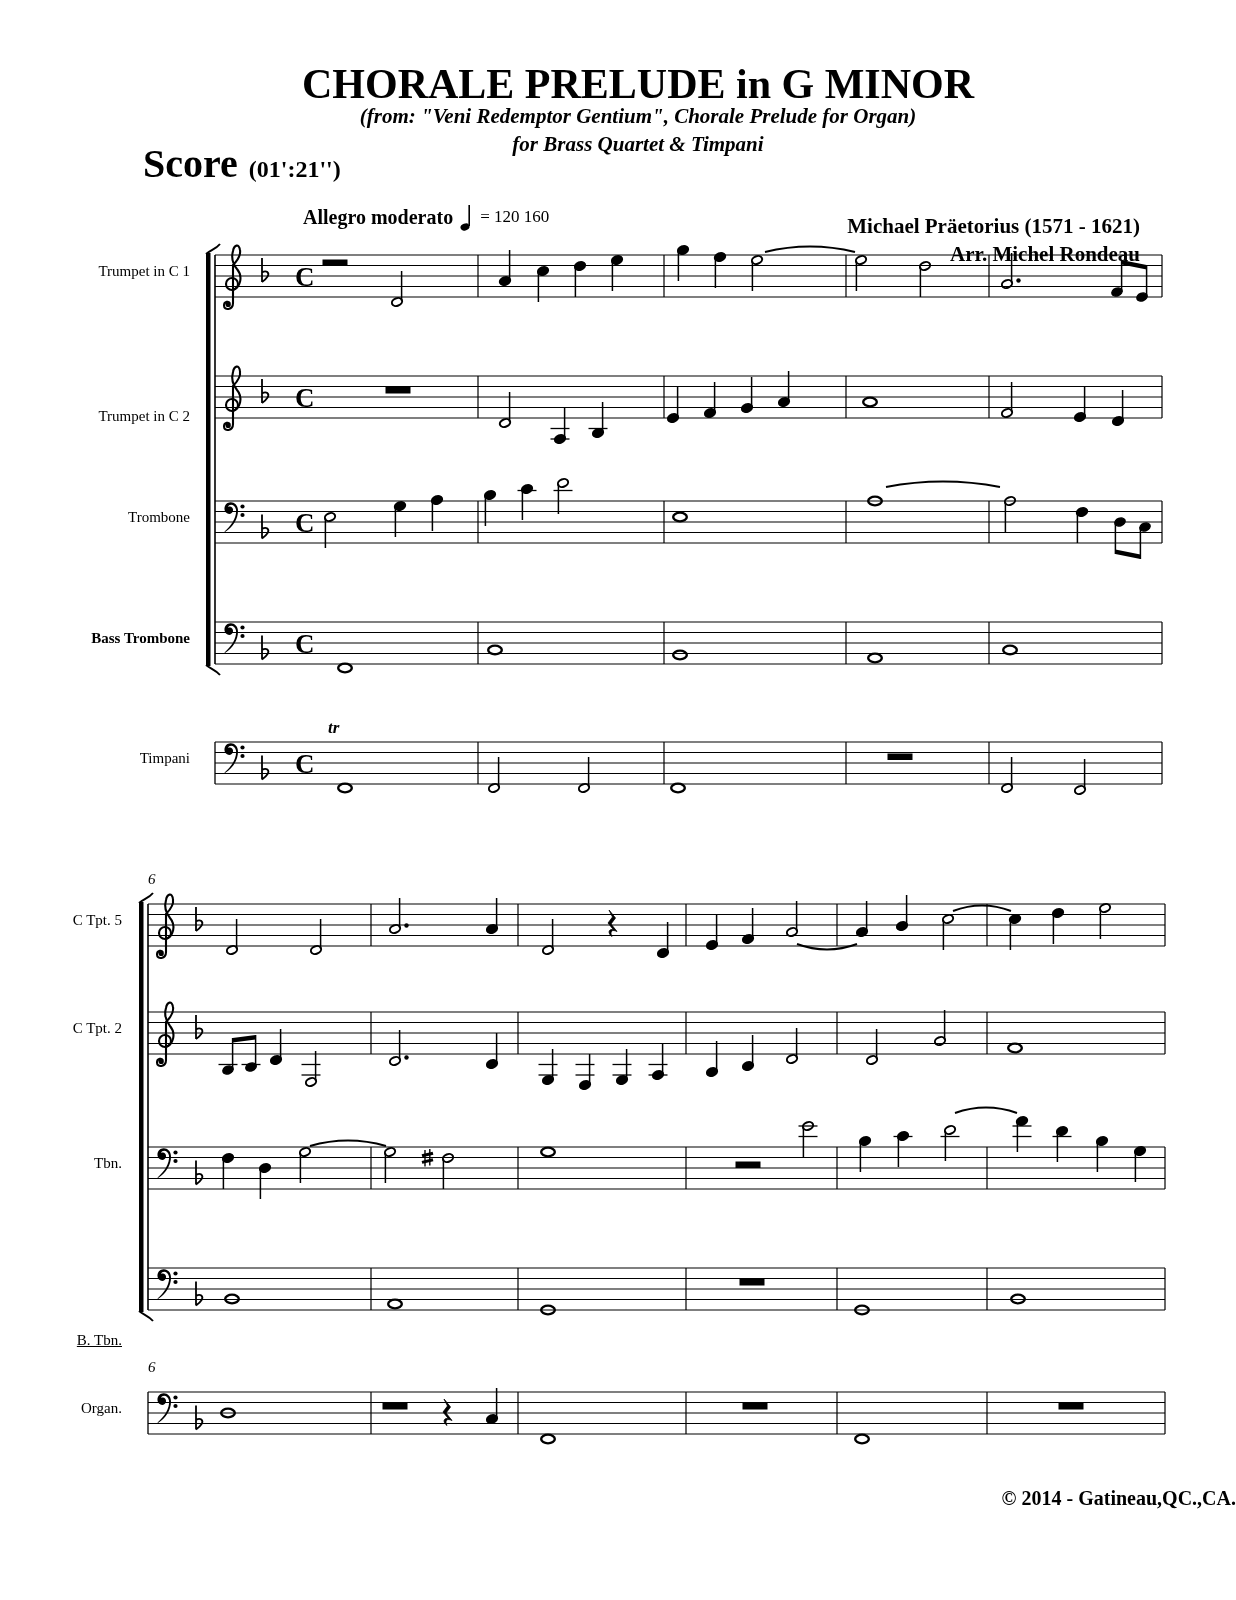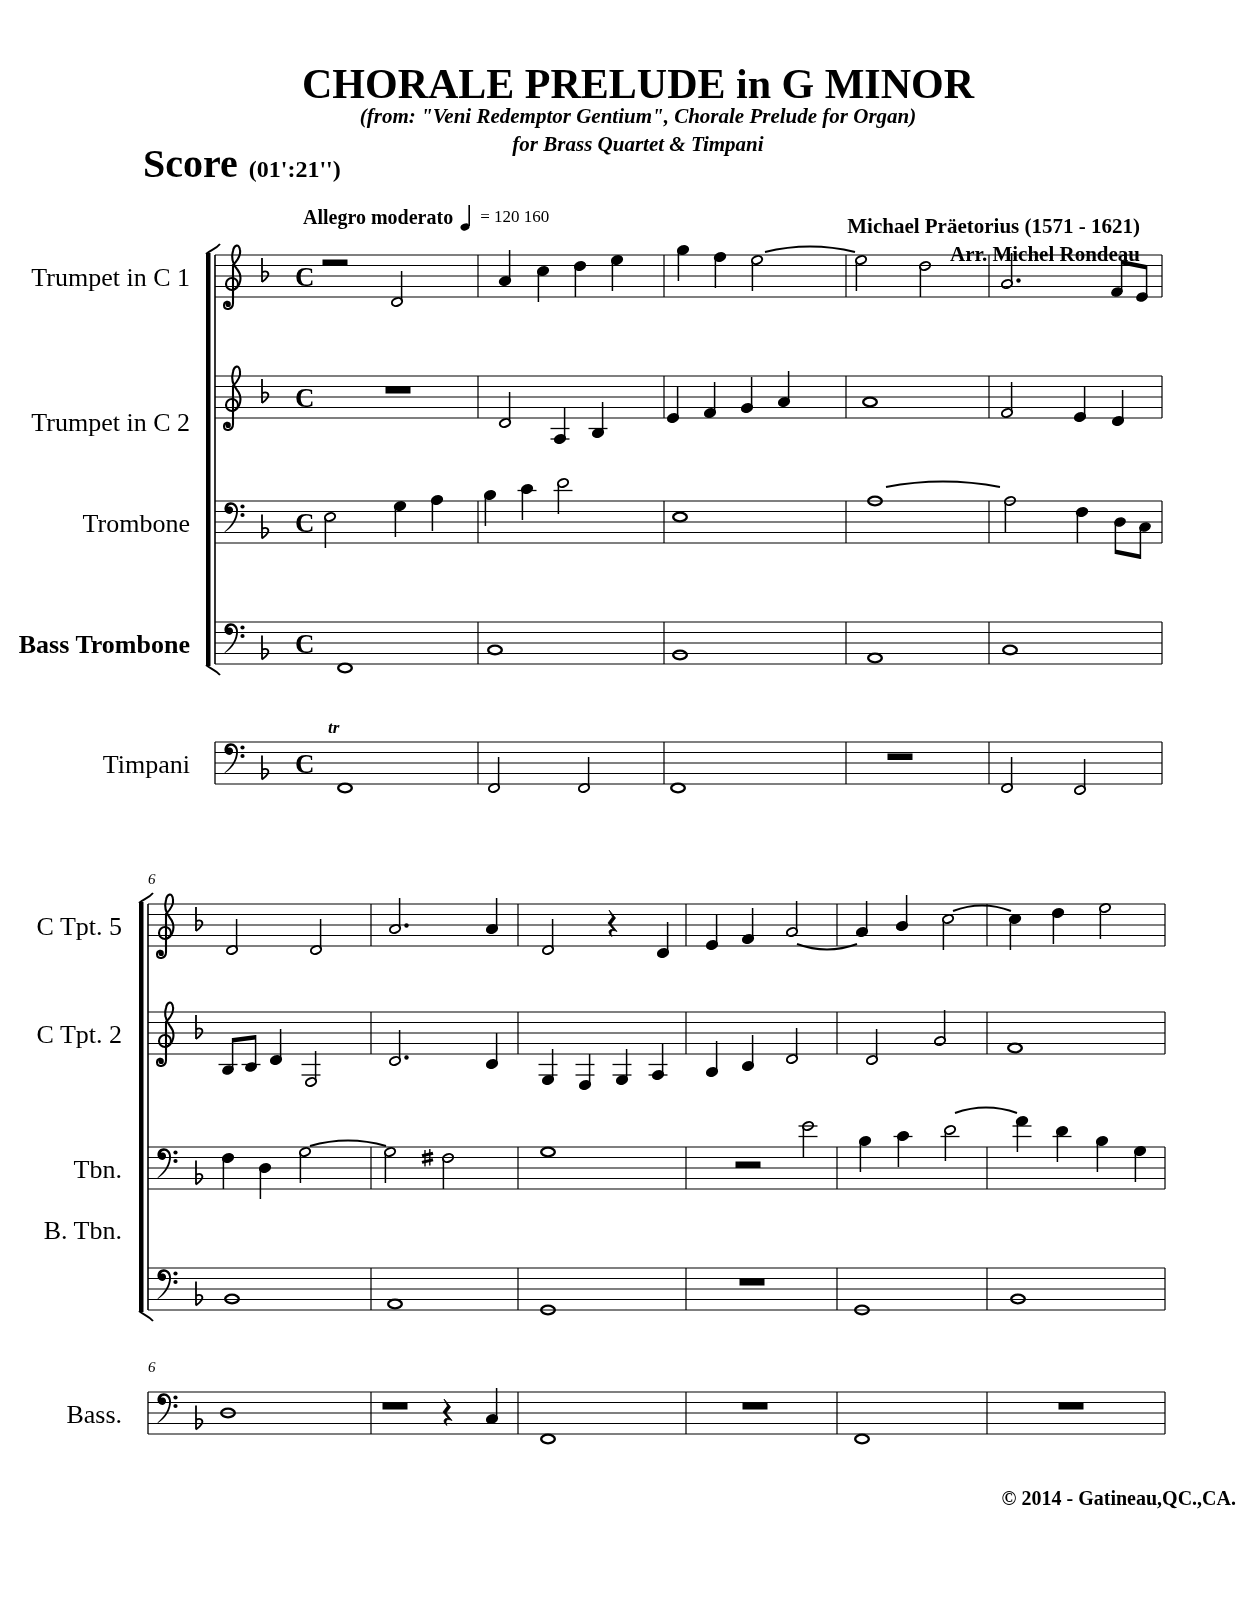--- a/index.html
+++ b/index.html
@@ -10,21 +10,21 @@
   #subtitle1{top:104px;font-size:21px;font-weight:bold;font-style:italic;}
   #subtitle2{top:132px;font-size:21px;font-weight:bold;font-style:italic;}
   #scoreblock{position:absolute;left:143px;top:140px;white-space:nowrap;}
   #score-label{font-size:40px;font-weight:bold;}
   #duration{font-size:24px;font-weight:bold;margin-left:11px;}
   #credits{position:absolute;right:96px;top:168px;text-align:right;font-size:21px;font-weight:bold;line-height:28px;margin-top:44px;}
   #tempo{position:absolute;left:291px;top:202px;display:flex;align-items:center;gap:7px;margin-left:12px;}
   #tempo .ttext{font-size:20px;font-weight:bold;}
   #tempo .teq{font-size:17px;}
   #footer{position:absolute;left:0;right:0;top:1487px;text-align:right;font-size:20px;font-weight:bold;}
-  .stafflabel{position:absolute;font-size:26px;white-space:nowrap;}
+  .stafflabel{position:absolute;font-size:15px;white-space:nowrap;}
   svg text{font-family:"Liberation Serif","DejaVu Serif",serif;}
 </style>
 </head>
 <body>
 
 <div id="page">
 
   <div class="hdr" id="title">CHORALE PRELUDE in G MINOR</div>
   <div class="hdr" id="subtitle1">(from: "Veni Redemptor Gentium", Chorale Prelude for Organ)</div>
   <div class="hdr" id="subtitle2">for Brass Quartet &amp; Timpani</div>
@@ -668,18 +668,18 @@
 
   <div id="labels-layer">
       <div class="stafflabel" style="right: 1046px; top: 263px;">Trumpet in C 1</div>
       <div class="stafflabel" style="right: 1046px; top: 384px; margin-top: 24px;">Trumpet in C 2</div>
       <div class="stafflabel" style="right: 1046px; top: 509px;">Trombone</div>
       <div class="stafflabel" style="right: 1046px; top: 630px; font-weight: bold;">Bass Trombone</div>
       <div class="stafflabel" style="right: 1046px; top: 750px;">Timpani</div>
       <div class="stafflabel" style="right: 1114px; top: 912px;">C Tpt. 5</div>
       <div class="stafflabel" style="right: 1114px; top: 1020px;">C Tpt. 2</div>
       <div class="stafflabel" style="right: 1114px; top: 1155px;">Tbn.</div>
-      <div class="stafflabel" style="right: 1114px; top: 1216px;">B. Tbn.</div>
-      <div class="stafflabel" style="right: 1114px; top: 1400px;">Bass.</div>
+      <div class="stafflabel" style="right: 1114px; top: 1332px; text-decoration: underline;">B. Tbn.</div>
+      <div class="stafflabel" style="right: 1114px; top: 1400px;">Organ.</div>
     </div>
 
   <div id="footer">© 2014 - Gatineau,QC.,CA.</div>
 </div>
 
 </body></html>

